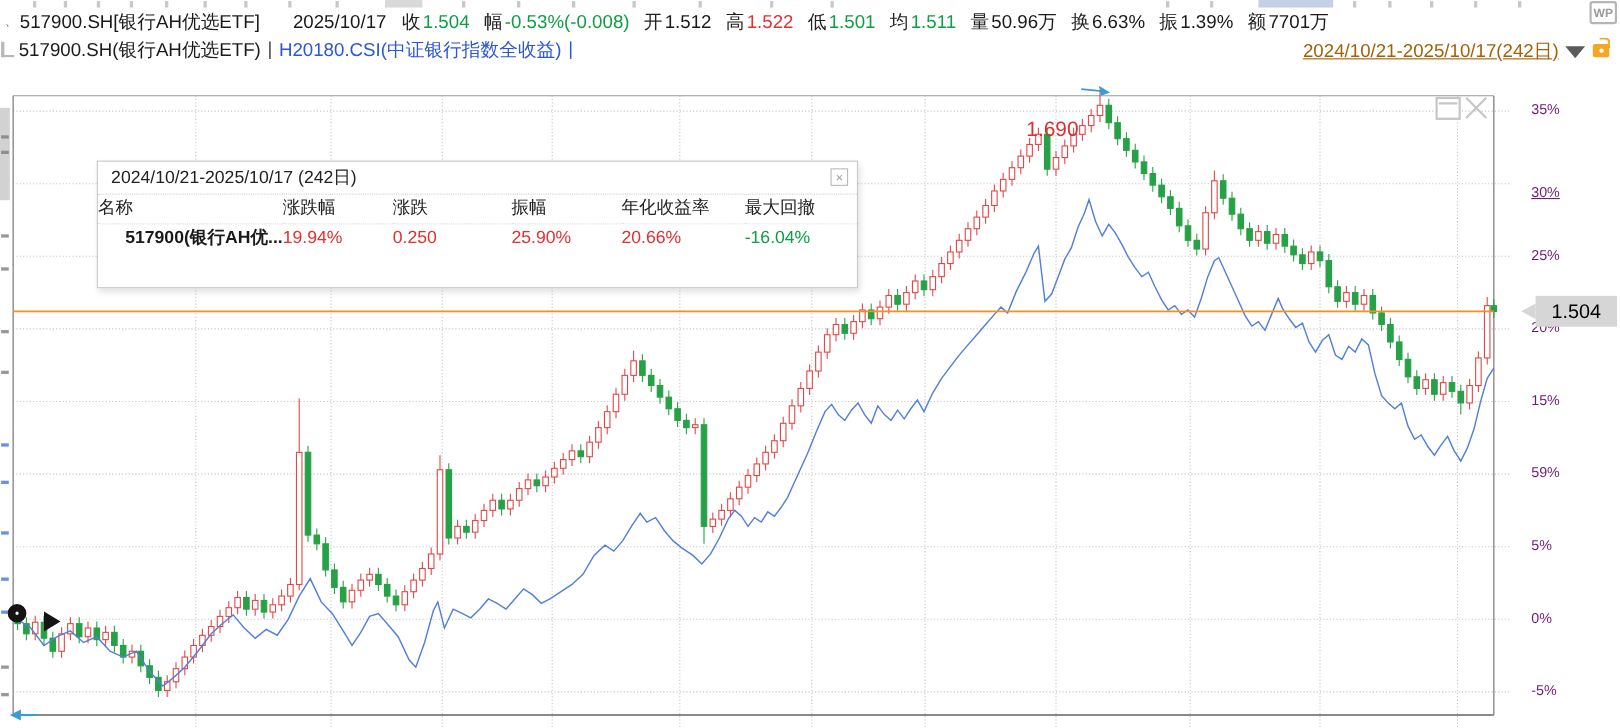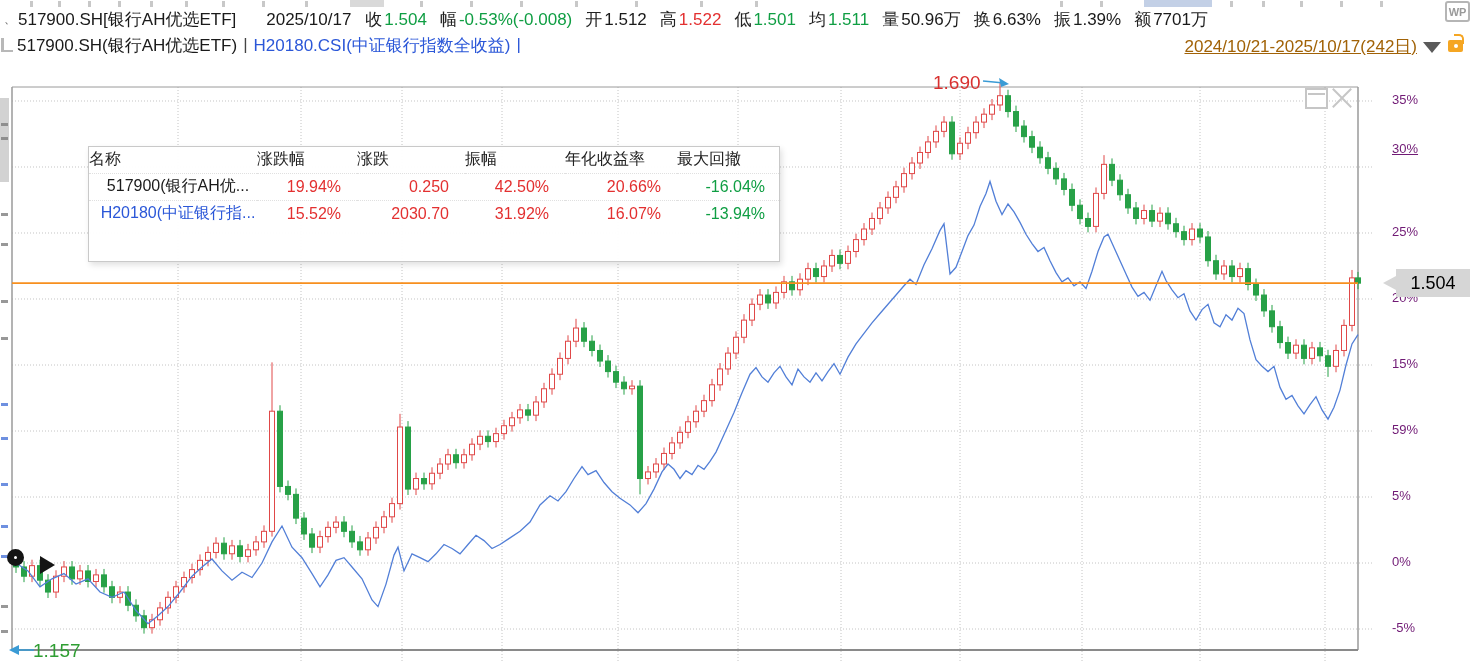--- a/index.html
+++ b/index.html
@@ -46,21 +46,21 @@
   .lock:after { content:""; position:absolute; left:5.5px; top:4px; width:4px; height:4px;
     background:#fff; border-radius:50%; }
 
   
   .left-strip { position:absolute; left:0; top:85px; width:9px; height:577px; overflow:hidden; }
   .ls-sel { position:absolute; left:0; width:9px; background:#d2d2d2; }
   .ls-frag { position:absolute; left:1px; width:7px; height:3px; background:#7e7e7e; opacity:.8; }
   .ls-frag.b { background:#4a74d8; }
 
   
-  .anno { position:absolute; font-size:19px; }
+  .anno { position:absolute; font-size:19px;margin-top:36px; }
   .anno-high { color:#d8302f; }
   .anno-low  { color:#2f9e33; }
   .price-tag { position:absolute; left:1396px; top:269px; width:74px; height:28px; background:#d6d6d6;
     color:#000; font-size:18px; display:flex; align-items:center; justify-content:center; }
   .price-tag:before { content:""; position:absolute; left:-13px; top:7px; width:0; height:0;
     border-top:7px solid transparent; border-bottom:7px solid transparent; border-right:13px solid #d6d6d6; }
   .ytick { position:absolute; left:1392px; color:#701a75; font-size:13px;text-align:center; }
 
   .chart-btn { position:absolute; top:88px; width:23px; height:21px; }
   .panel-icon { left:1305px; border:2px solid #c6c6c6; background:#fff; }
@@ -79,23 +79,23 @@
   .popup { position:absolute; left:88px; top:146px; width:692px; height:116px;
     background:rgba(255,255,255,0.97); border:1px solid #c9c9c9;
     box-shadow:2px 3px 6px rgba(0,0,0,0.12); z-index:6; font-size:16px; }
   .popup-title-row { position:relative; height:30px; display:flex; align-items:center;
     border-bottom:1px dotted #cfcfcf; }
   .popup-title { margin-left:12px; color:#222; font-size:16px; }
   .popup-close { position:absolute; right:8px; top:6px; width:16px; height:16px; border:1px solid #b9b9b9; color:#9a9a9a;
     font-size:12px; line-height:14px; text-align:center; }
   .ptable { width:100%; border-collapse:collapse; table-layout:fixed; }
   .ptable th { font-weight:normal; color:#222; height:26px; text-align:left; }
-  .ptable td { height:27px; text-align:right; padding-right:16px; border-top:1px dotted #e0e0e0; }
-  .ptable td.name { text-align:center; padding-left:10px; padding-right:0;
-    white-space:nowrap; overflow:hidden; }
+  .ptable td { height:27px; padding-right:16px; border-top:1px dotted #e0e0e0; }
+  .ptable td.name { text-align:right; padding-left:10px; padding-right:0;
+    white-space:nowrap; overflow:hidden;font-weight:bold; }
   .ptable col.c0 { width:168px; } .ptable col.c1 { width:100px; } .ptable col.c2 { width:108px; }
   .ptable col.c3 { width:100px; } .ptable col.c4 { width:112px; } .ptable col.c5 { width:104px; }
 </style>
 </head>
 <body>
 
 <div id="stage">
 
   <div class="clip-strip">
       <div class="clip-frag" style="left: 30px;"></div>
@@ -545,34 +545,38 @@
   <div class="anno anno-low" style="left:33px;top:640px;z-index:4">1.157</div>
   <svg width="28" height="14" style="position:absolute;left:8px;top:643px;z-index:4">
     <line x1="26" y1="7" x2="6" y2="7" stroke="#3a9bd5" stroke-width="1.6"></line>
     <polygon points="1,7 11,2 11,12" fill="#3a9bd5"></polygon>
   </svg>
 
   <div class="price-tag" style="z-index:5">1.504</div>
 
   <div id="yticks">
       <div class="ytick" style="top: 91.9925px;">35%</div>
-      <div class="ytick" style="top: 141px; text-decoration: underline;">30%</div>
+      <div class="ytick" style="top: 167px; text-decoration: underline;">30%</div>
       <div class="ytick" style="top: 223.997px;">25%</div>
       <div class="ytick" style="top: 290px;">20%</div>
       <div class="ytick" style="top: 356.002px;">15%</div>
       <div class="ytick" style="top: 422.004px;">59%</div>
       <div class="ytick" style="top: 488.007px;">5%</div>
       <div class="ytick" style="top: 554.009px;">0%</div>
       <div class="ytick" style="top: 620.011px;">-5%</div>
     </div>
 
   <div class="play-btn" style="z-index:4"></div>
   <div class="play-tri" style="z-index:4"></div>
 
   <div class="popup">
+    <div class="popup-title-row">
+      <span class="popup-title">2024/10/21-2025/10/17 (242日)</span>
+      <span class="popup-close">×</span>
+    </div>
     <table class="ptable">
       <colgroup>
           <col class="c0">
           <col class="c1">
           <col class="c2">
           <col class="c3">
           <col class="c4">
           <col class="c5">
         </colgroup>
       <thead>
@@ -583,28 +587,20 @@
             <th>振幅</th>
             <th>年化收益率</th>
             <th>最大回撤</th>
           </tr>
         </thead>
       <tbody id="ptable-body">
           <tr>
             <td class="name c-flat">517900(银行AH优...</td>
             <td class="c-red">19.94%</td>
             <td class="c-red">0.250</td>
-            <td class="c-red">42.50%</td>
+            <td class="c-red">25.90%</td>
             <td class="c-red">20.66%</td>
             <td class="c-green">-16.04%</td>
-          </tr>
-          <tr>
-            <td class="name c-blue">H20180(中证银行指...</td>
-            <td class="c-red">15.52%</td>
-            <td class="c-red">2030.70</td>
-            <td class="c-red">31.92%</td>
-            <td class="c-red">16.07%</td>
-            <td class="c-green">-13.94%</td>
           </tr>
         </tbody>
     </table>
   </div>
 </div>
 
 </body></html>

